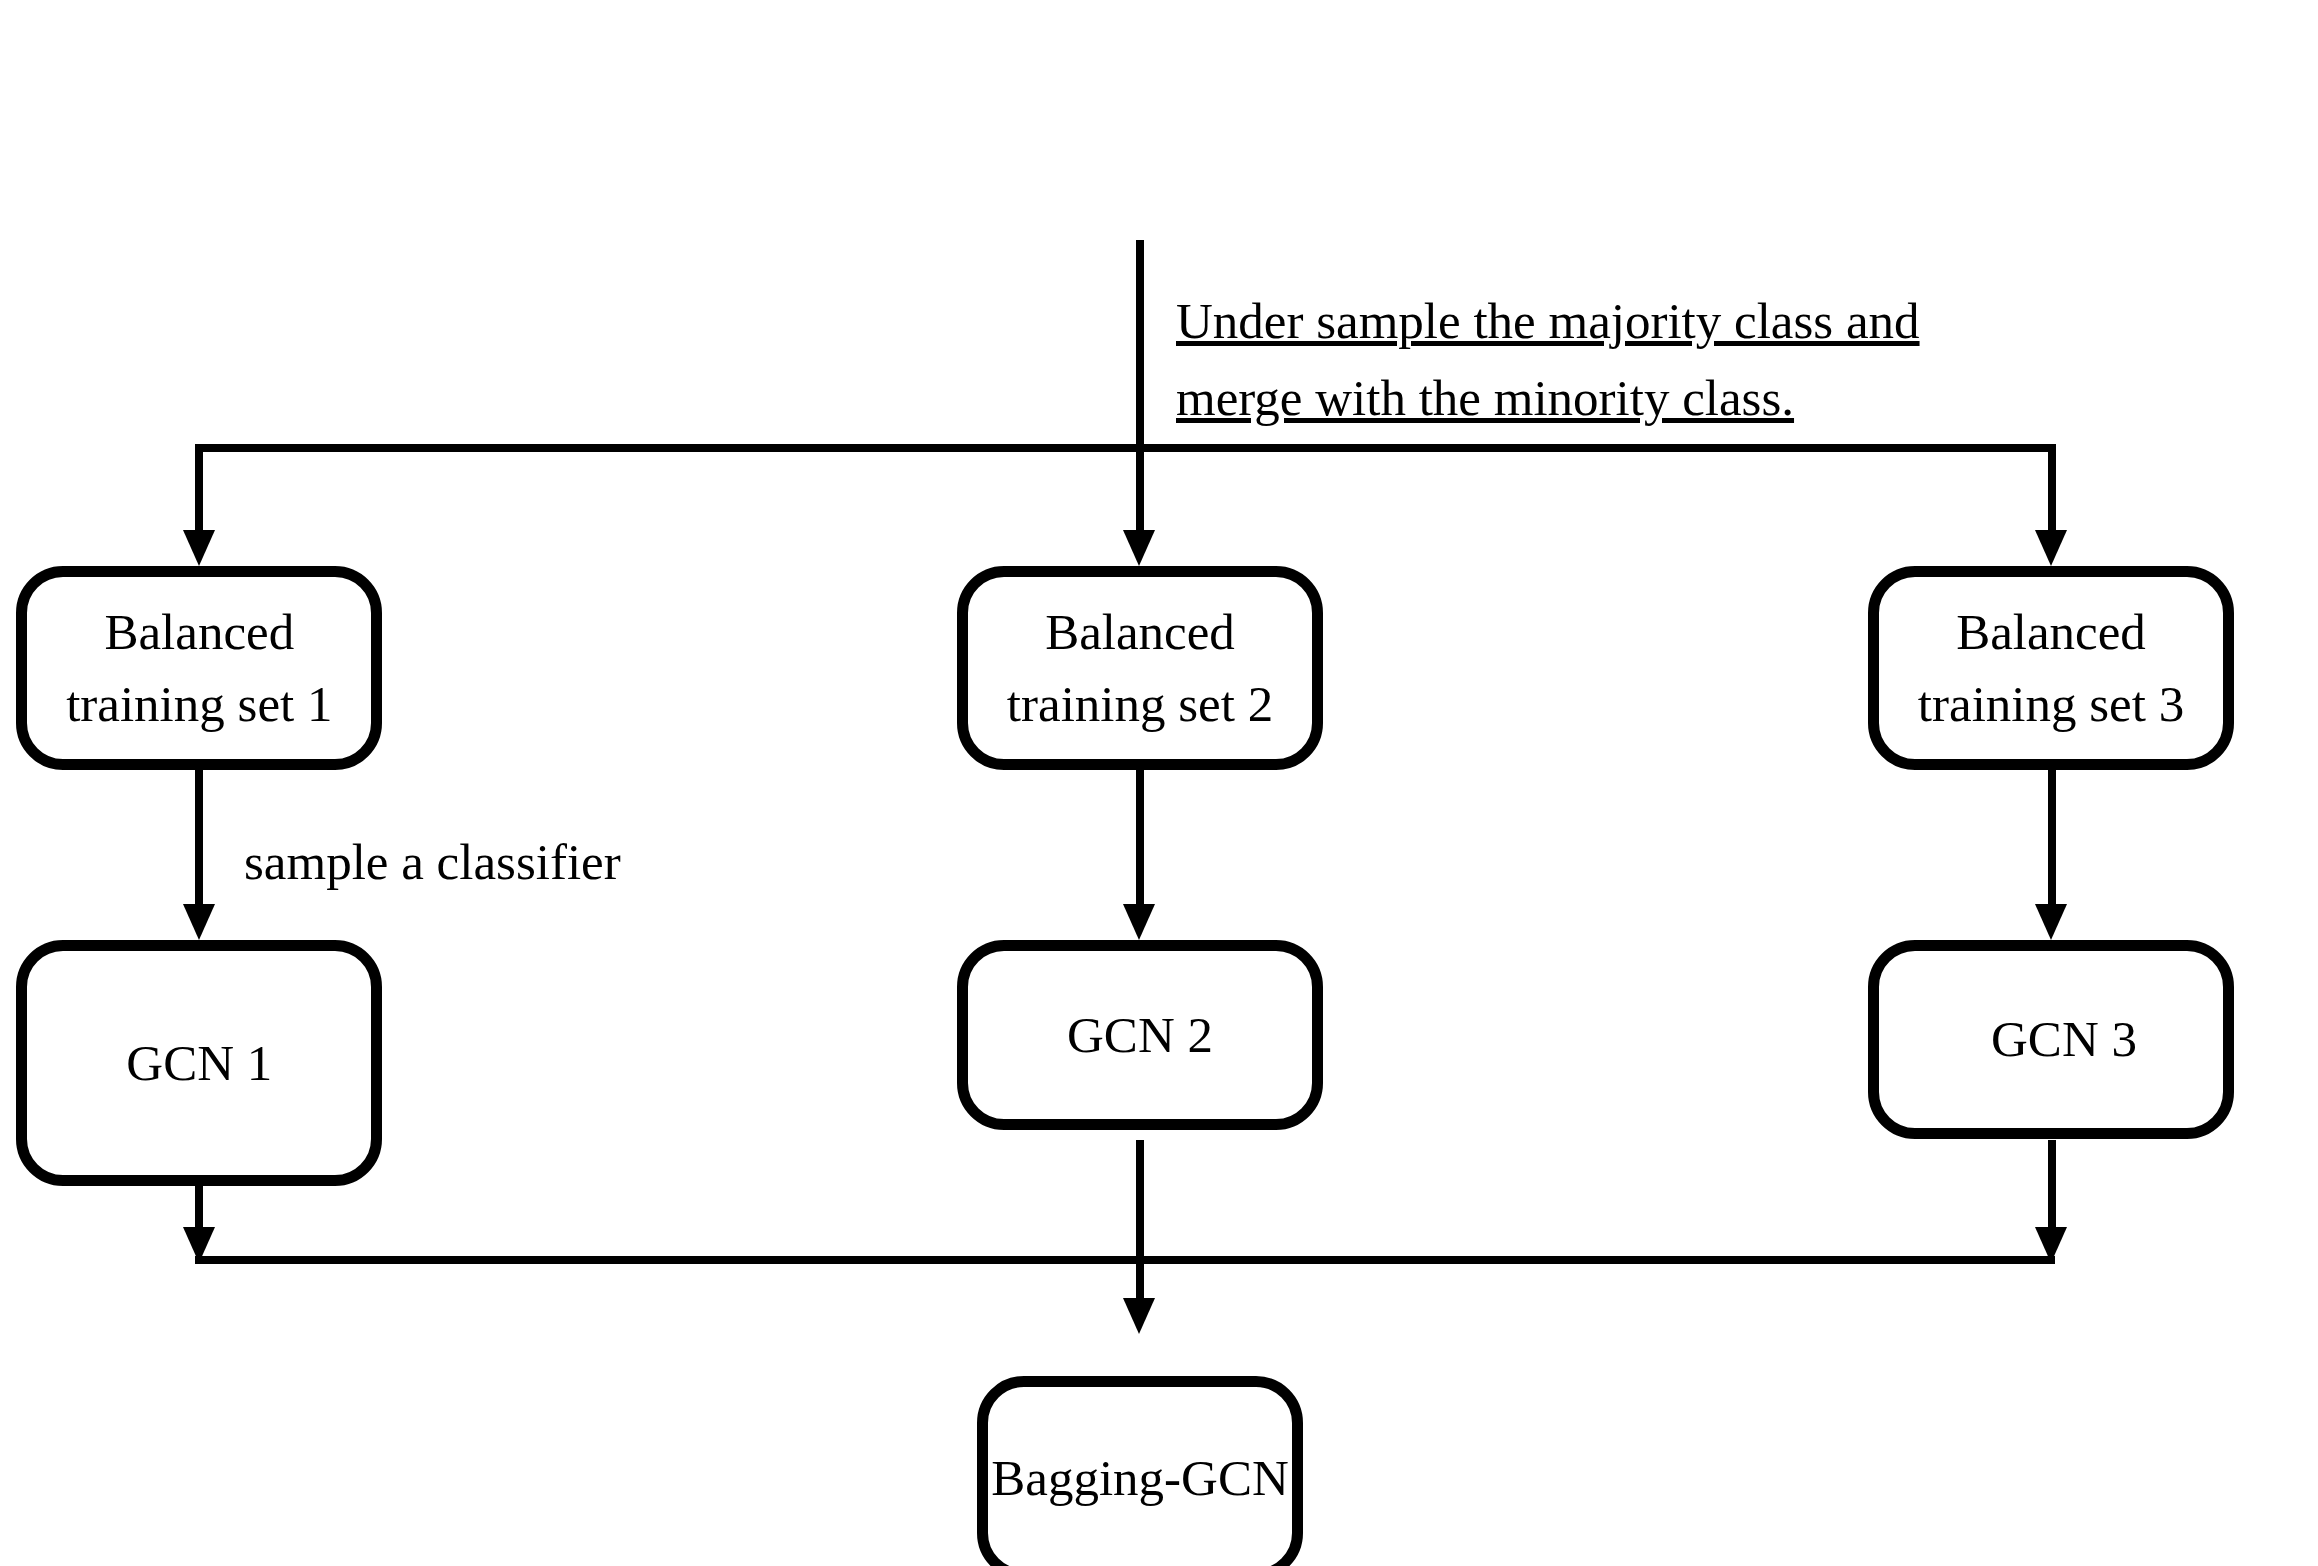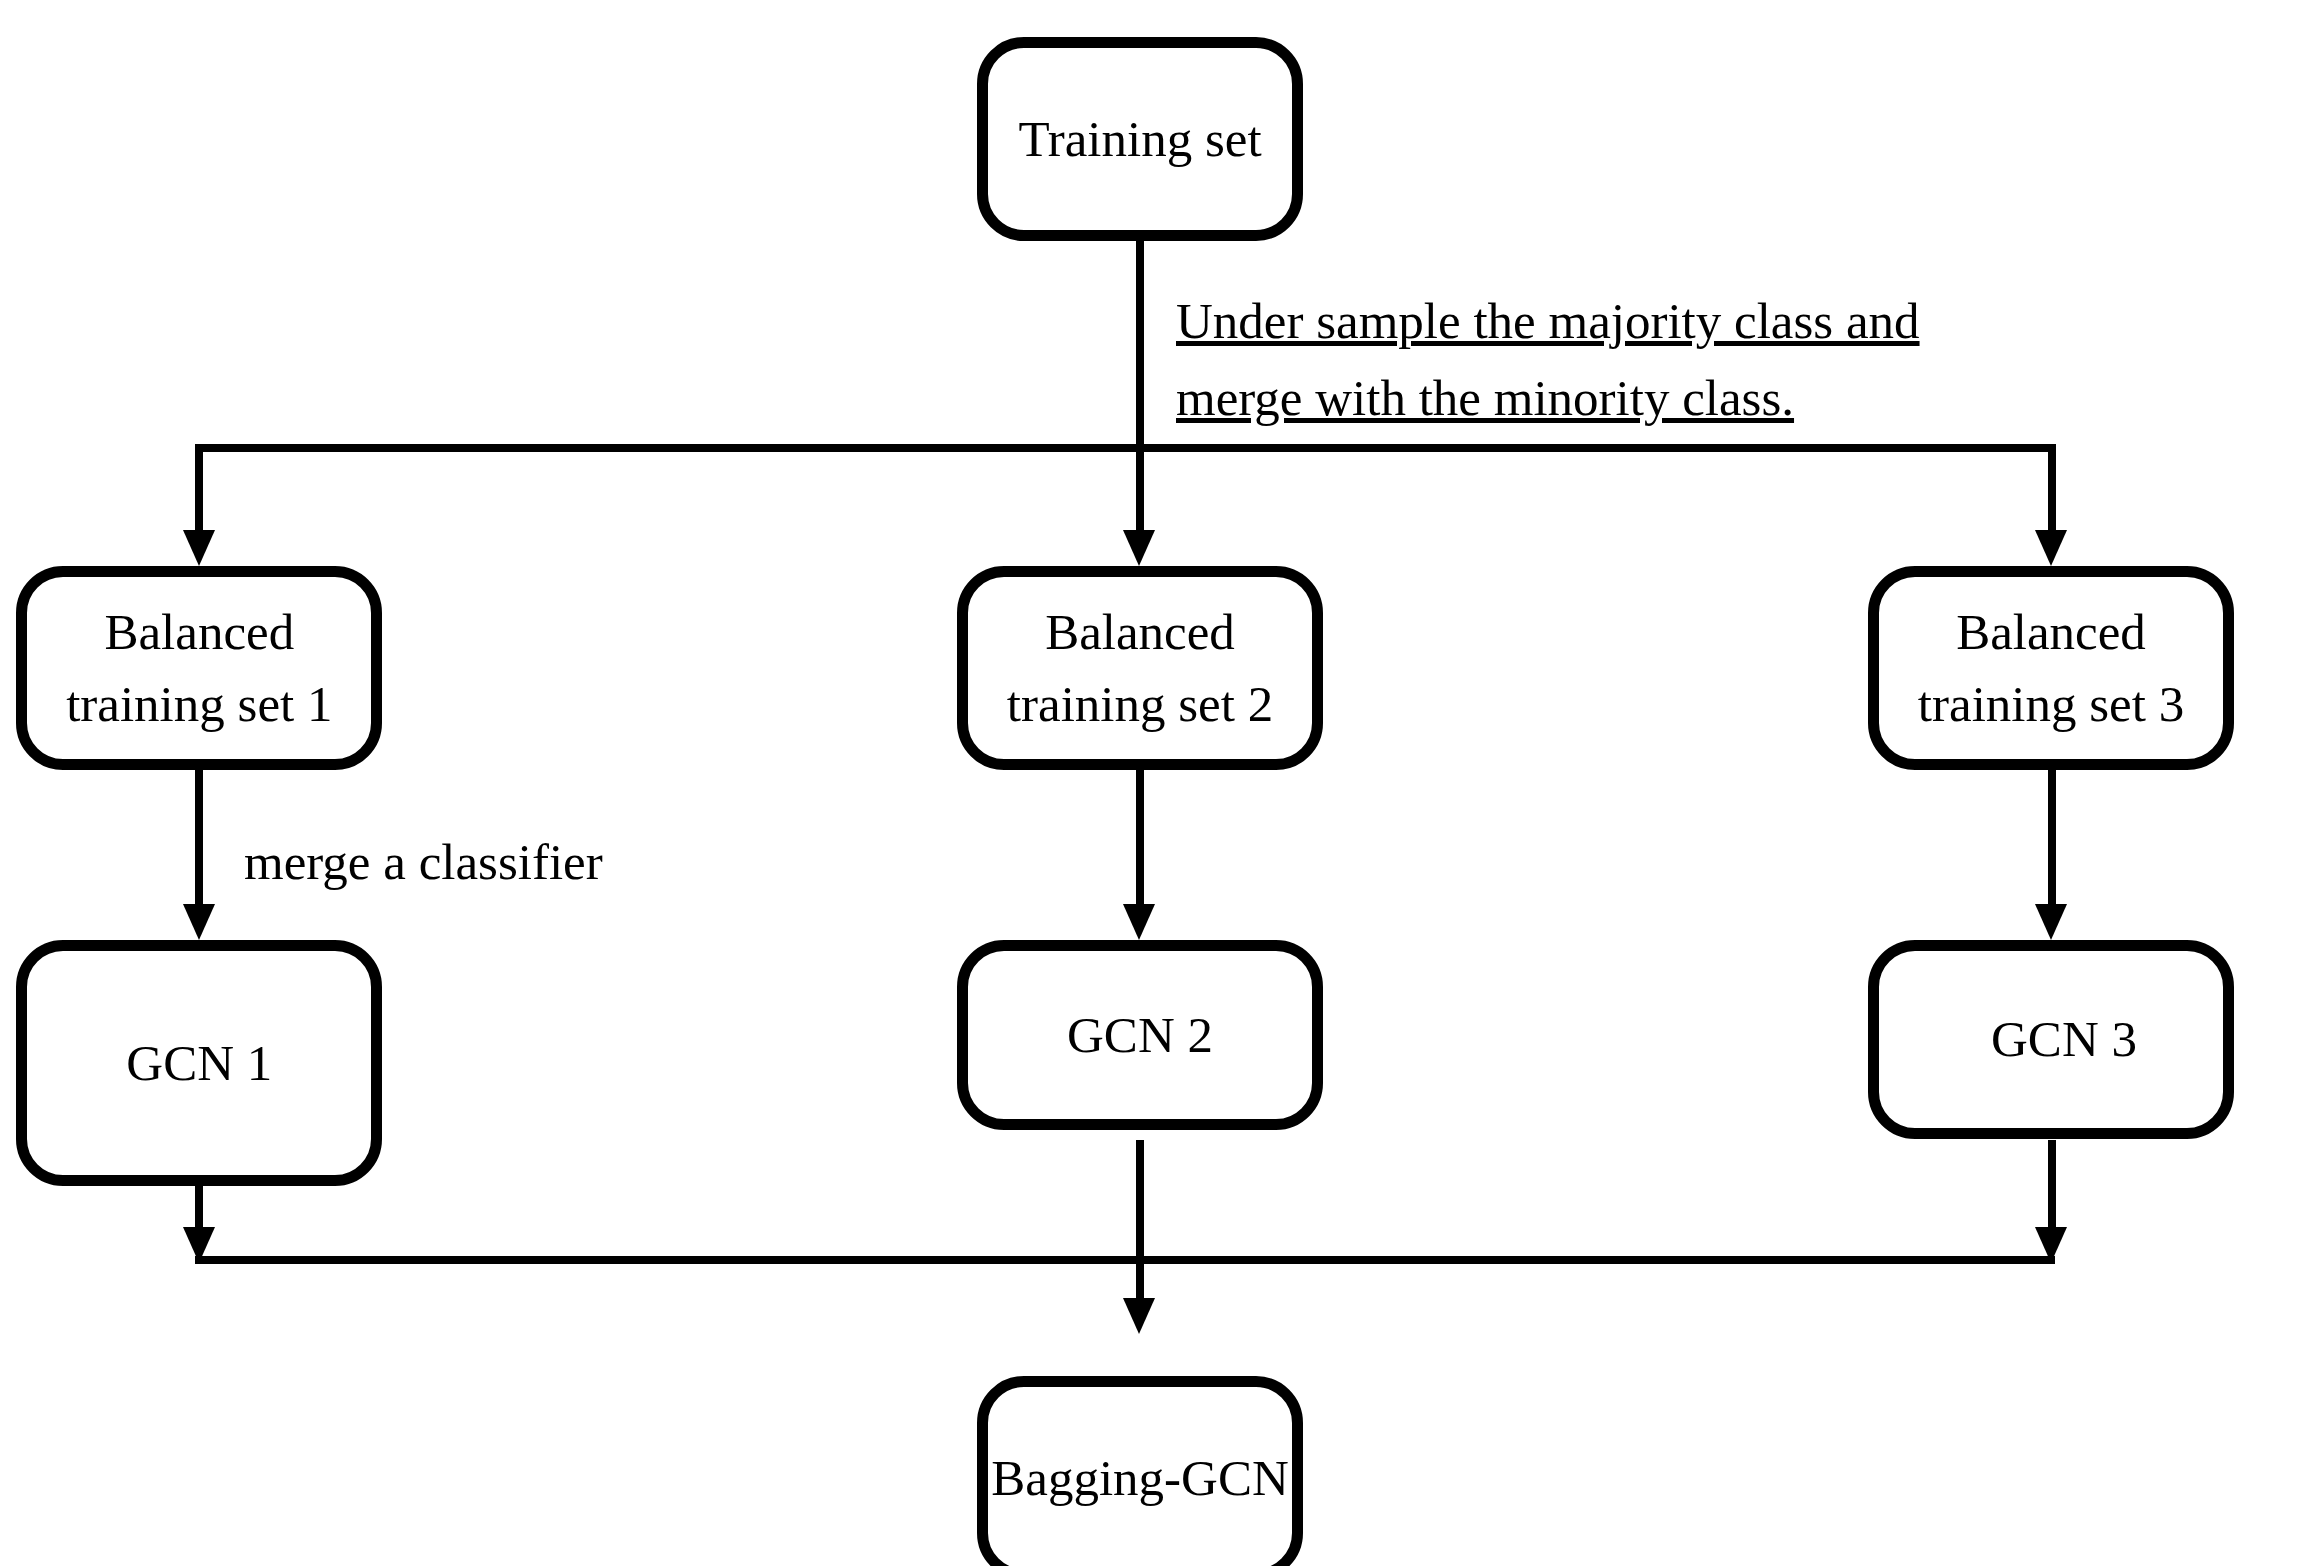--- a/index.html
+++ b/index.html
@@ -76,21 +76,20 @@
   <div class="vline" style="left:1136px; top:1140px; height:163px;"></div>
   <div class="vline" style="left:2048px; top:1140px; height:90px;"></div>
 
   <div class="arrow-down" style="left:183px;  top:1227px;"></div>
   <div class="arrow-down" style="left:2035px; top:1227px;"></div>
 
   <div class="hline" style="left:195px; top:1256px; width:1860px;"></div>
 
   <div class="arrow-down" style="left:1123px; top:1298px;"></div>
 
-  <div class="node" style="left:977px; top:37px; width:326px; height:204px;">Training set</div>
 
   <div class="node" style="left:16.3px; top:566px; width:366px; height:204px;">Balanced
 training set 1</div>
 
   <div class="node" style="left:957px; top:566px; width:366px; height:204px;">Balanced
 training set 2</div>
 
   <div class="node" style="left:1868px; top:566px; width:366px; height:204px;">Balanced
 training set 3</div>
 
@@ -98,16 +97,16 @@
 
   <div class="node" style="left:957px; top:940px; width:366px; height:190px;text-align:right;">GCN 2</div>
 
   <div class="node" style="left:1868px; top:940px; width:366px; height:199px;padding-left:26px;">GCN 3</div>
 
   <div class="node" style="left:977px; top:1376px; width:326px; height:204px;">Bagging-GCN</div>
 
   <div class="edge-label" style="left:1176px; top:283px; width:936px;text-decoration:underline;">Under sample the majority class and
 merge with the minority class.</div>
 
-  <div class="edge-label" style="left:244px; top:824px; width:570px;">merge a classifier</div>
+  <div class="edge-label" style="left:244px; top:824px; width:570px;">sample a classifier</div>
 
 </div>
 
 
 </body></html>

